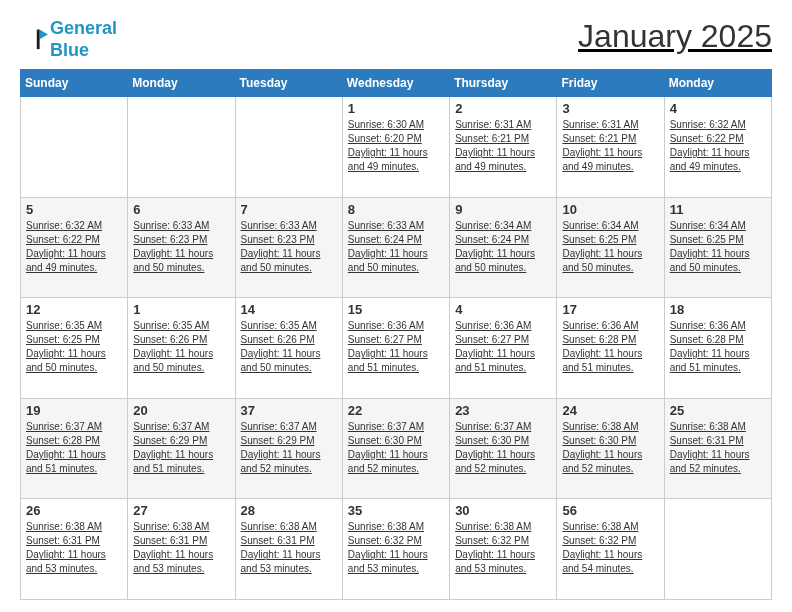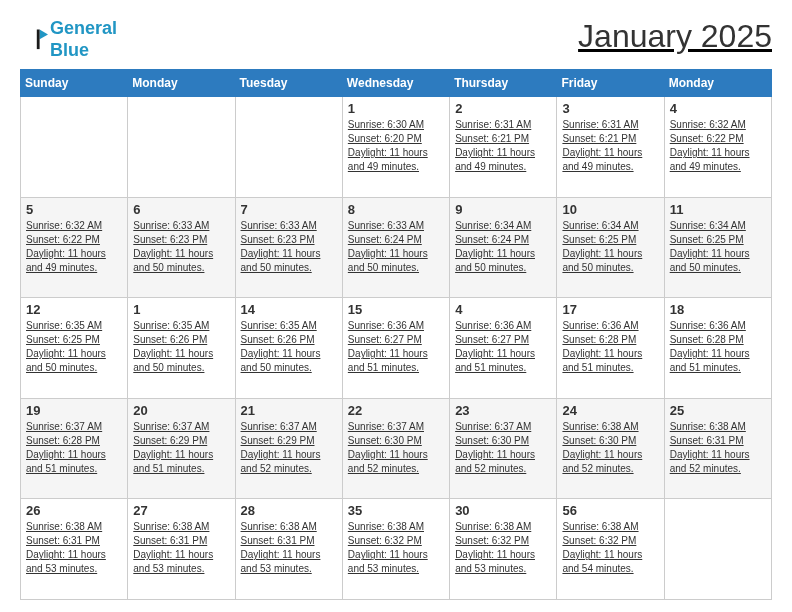--- a/index.html
+++ b/index.html
@@ -259,21 +259,21 @@
 Sunset: 6:28 PM
 Daylight: 11 hours and 51 minutes.</div>
           </td>
           <td>
             <span class="day-num">20</span>
             <div class="day-info">Sunrise: 6:37 AM
 Sunset: 6:29 PM
 Daylight: 11 hours and 51 minutes.</div>
           </td>
           <td>
-            <span class="day-num">21</span>
+            <span class="day-num">37</span>
             <div class="day-info">Sunrise: 6:37 AM
 Sunset: 6:29 PM
 Daylight: 11 hours and 52 minutes.</div>
           </td>
           <td>
             <span class="day-num">22</span>
             <div class="day-info">Sunrise: 6:37 AM
 Sunset: 6:30 PM
 Daylight: 11 hours and 52 minutes.</div>
           </td>

